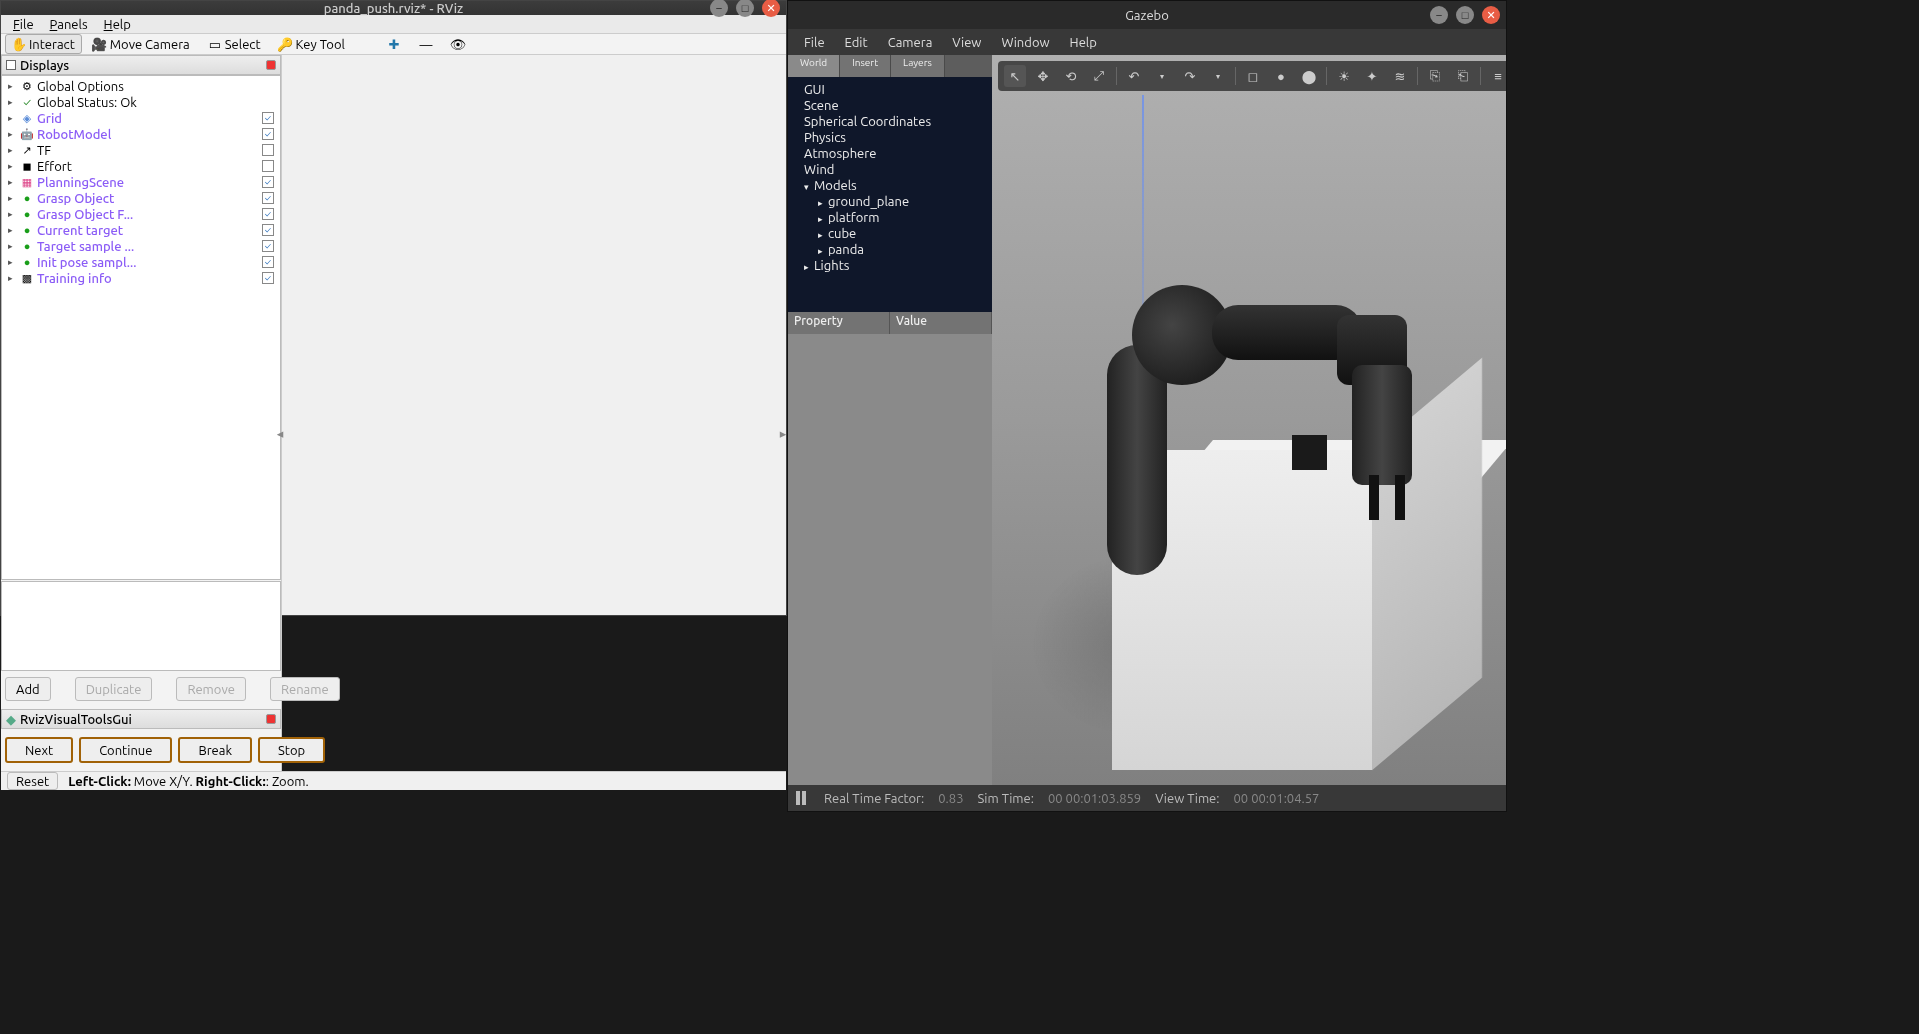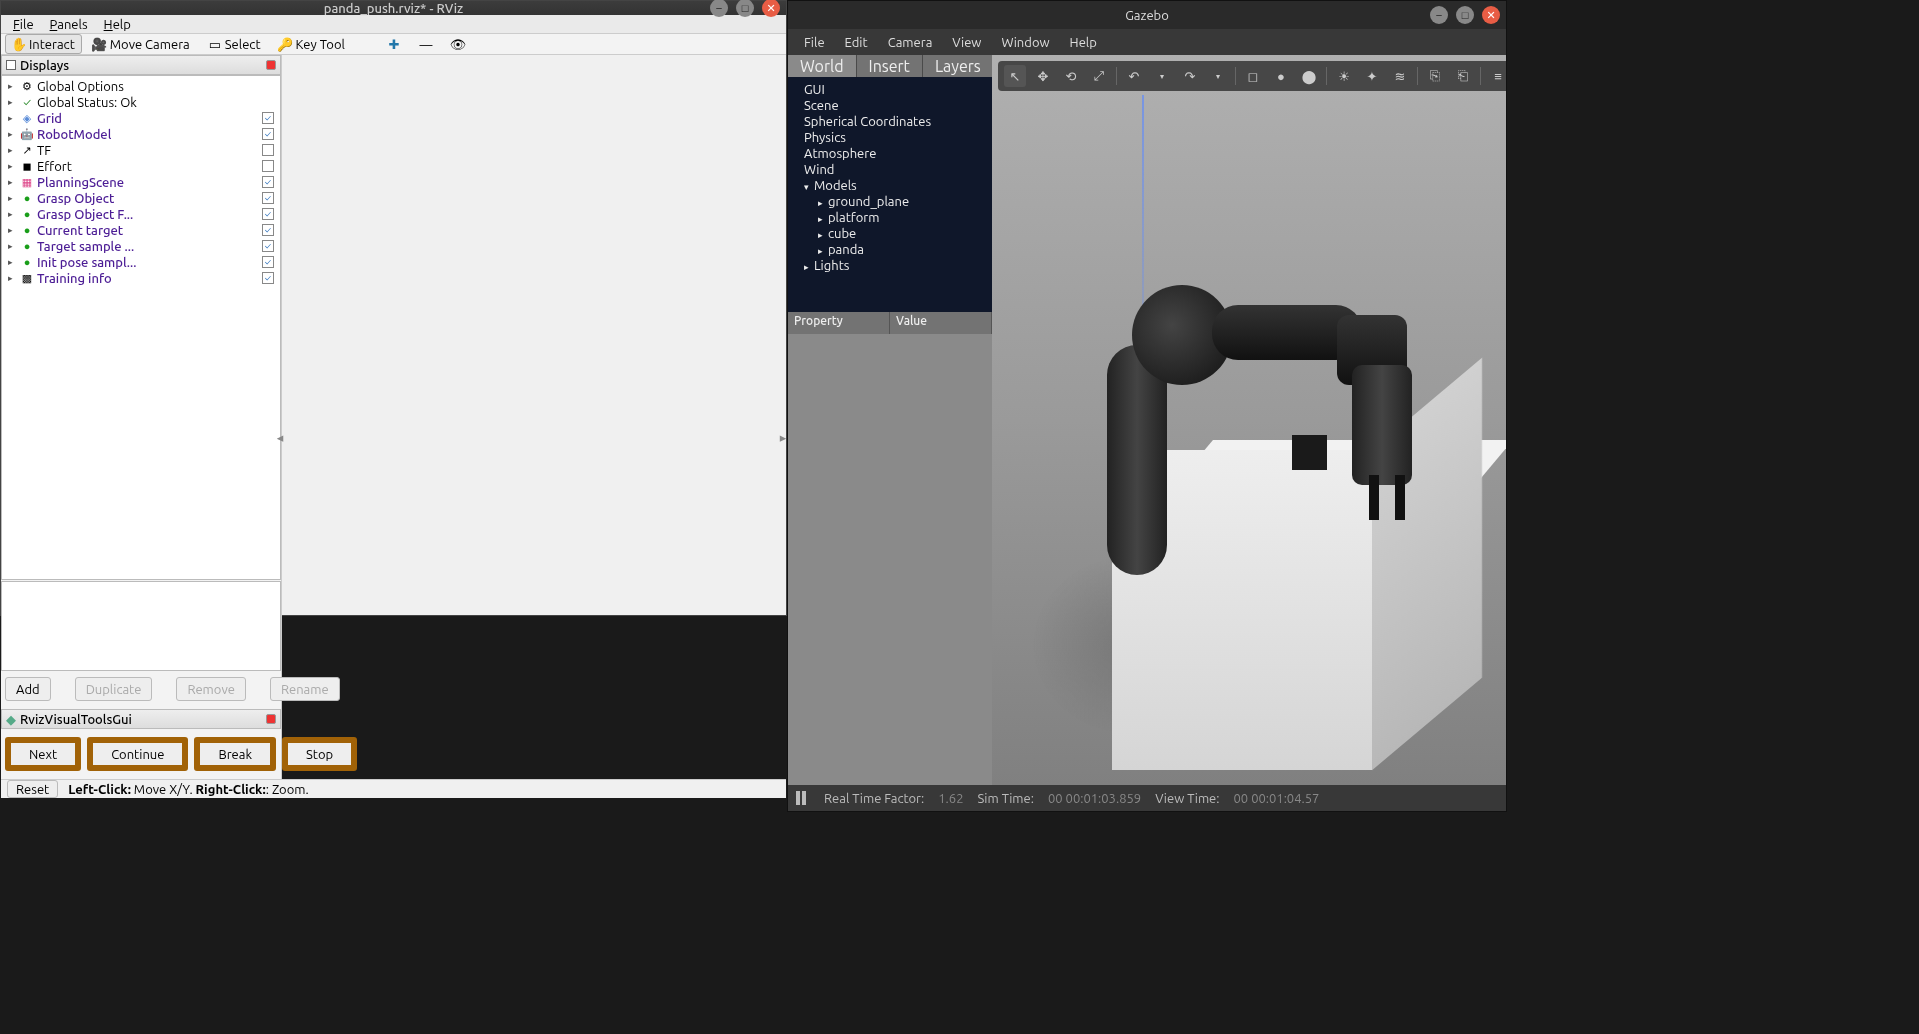--- a/index.html
+++ b/index.html
@@ -24,30 +24,30 @@
 .rviz-body { flex:1; display:flex; position:relative; }
 .rviz-left { width:281px; background:#f3f3f3; display:flex; flex-direction:column; border-right:1px solid #ccc; }
 .panel-head { height:20px; background:linear-gradient(#eee,#ddd); border:1px solid #bbb; display:flex; align-items:center; padding:0 4px; font-weight:500; justify-content:space-between; }
 .panel-head .dot { width:10px; height:10px; border:1px solid #999; background:#e33; border-radius:2px; }
 .panel-head .sq { width:10px; height:10px; border:1px solid #666; background:#fff; }
 .tree { flex:0 0 auto; overflow:auto; padding:2px 0 2px 4px; background:#fff; border:1px solid #bbb; height:505px; }
 .trow { display:flex; align-items:center; height:16px; gap:3px; padding-left:2px; }
 .trow .arr { width:9px; font-size:9px; color:#555; }
 .trow .tic { width:14px; height:14px; display:inline-flex; align-items:center; justify-content:center; font-size:11px; }
 .trow .lbl { flex:1; white-space:nowrap; overflow:hidden; text-overflow:ellipsis; }
-.trow .lbl.link { color:#4c1d95; font-weight:500; }
+.trow .lbl.link { color:#8b5cf6; font-weight:500; }
 .trow .chk { width:12px; height:12px; border:1px solid #888; margin-right:6px; background:#fff; display:flex; align-items:center; justify-content:center; font-size:9px; color:#2a6fbb; }
 .trow .chk.on::before { content:"✓"; }
 .tree-desc { height:90px; border:1px solid #bbb; background:#fff; margin-top:1px; }
 .tree-btns { display:flex; gap:24px; padding:6px 4px; }
 .tree-btns button { padding:4px 10px; border:1px solid #bbb; background:#eee; border-radius:3px; cursor:pointer; }
 .tree-btns button:disabled { color:#aaa; }
 .rvt-panel { margin-top:2px; }
 .rvt-btns { display:flex; gap:6px; padding:8px 4px; }
-.rvt-btns button { padding:4px 18px; border:6px solid #a16207; background:#eee; border-radius:3px; cursor:pointer; }
+.rvt-btns button { padding:4px 18px; border:2px solid #a16207; background:#eee; border-radius:3px; cursor:pointer; }
 .rviz-view { flex:1; background:#2f3247; position:relative; overflow:hidden; }
 .rviz-view .grid { position:absolute; inset:0; background:
   linear-gradient(transparent 49%, #575a6e 49% 51%, transparent 51%) 0 0/100% 80px,
   linear-gradient(90deg, transparent 49%, #575a6e 49% 51%, transparent 51%) 0 0/120px 100%;
   transform:perspective(800px) rotateX(60deg) translateY(80px) scale(1.4); transform-origin:center 70%; opacity:.3; }
 .green-box { position:absolute; left:110px; top:445px; width:340px; height:300px; }
 .box-top { position:absolute; width:100%; height:140px; background:#5a7e22; transform:skewX(-35deg) scaleY(.5) translateY(-40px) translateX(60px); }
 .box-front { position:absolute; top:50px; width:280px; height:280px; background:linear-gradient(#3fb43f,#2a9a2a); left:-10px; }
 .box-side { position:absolute; top:50px; left:270px; width:120px; height:280px; background:linear-gradient(#2a9a2a,#177f17); transform:skewY(-35deg) translateY(-42px); }
 .cube { position:absolute; left:275px; top:458px; width:48px; height:48px; background:#111a2a; transform:skewX(-10deg); }
@@ -68,21 +68,21 @@
 
 
 .gazebo-window { position:absolute; left:787px; top:0; width:720px; height:812px; background:#2e2e2e; display:flex; flex-direction:column; border:1px solid #111; }
 .gz-titlebar { height:28px; background:#2a2a2a; color:#ddd; display:flex; align-items:center; justify-content:center; position:relative; }
 .gz-titlebar .tb-btns { position:absolute; right:6px; display:flex; gap:8px; }
 .gz-menubar { height:26px; background:#383838; display:flex; align-items:center; gap:4px; padding:0 8px; color:#ddd; }
 .gz-menubar .mitem { padding:2px 8px; cursor:pointer; }
 .gz-body { flex:1; display:flex; }
 .gz-left { width:204px; background:#5d5d5d; display:flex; flex-direction:column; }
 .gz-tabs { display:flex; height:22px; }
-.gz-tab { flex:0 0 auto; padding:2px 12px; background:#737373; color:#eee; border-right:1px solid #4a4a4a; cursor:pointer; font-size:16px;text-align:right; }
+.gz-tab { flex:0 0 auto; padding:2px 12px; background:#737373; color:#eee; border-right:1px solid #4a4a4a; cursor:pointer; font-size:10px;text-align:right; }
 .gz-tab.active { background:#8a8a8a; }
 .gz-tree { flex:1; background:#0f172a; color:#eee; font-size:12px; padding:4px 8px; }
 .gz-tree .r { padding:1px 0 1px 8px; cursor:pointer; }
 .gz-tree .r.c { padding-left:22px; }
 .gz-tree .ar { display:inline-block; width:10px; font-size:9px; }
 .gz-prop { height:22px; background:#737373; color:#eee; display:flex; }
 .gz-prop > div { flex:1; padding:2px 6px; border-right:1px solid #555; font-size:12px; font-weight:500; }
 .gz-propbody { flex:1; background:#8a8a8a; }
 .gz-view { flex:1; background:linear-gradient(#b0b0b0 0%,#9a9a9a 50%,#808080 100%); position:relative; overflow:hidden; }
 .gz-toolbar { position:absolute; left:6px; top:6px; height:30px; background:rgba(60,60,60,.9); border-radius:4px; display:flex; align-items:center; padding:0 6px; gap:6px; }
@@ -378,19 +378,19 @@
           <div class="ga-grip"></div>
       </div>
     </div>
   </div>
   <div class="gz-status">
     <div class="pp">
         <span></span>
         <span></span>
       </div>
     <span>Real Time Factor:</span>
-    <span class="val">1.62</span>
+    <span class="val">0.83</span>
     <span>Sim Time:</span>
     <span class="val">00 00:01:03.859</span>
     <span>View Time:</span>
     <span class="val">00 00:01:04.57</span>
   </div>
 </div>
 
 </body></html>

